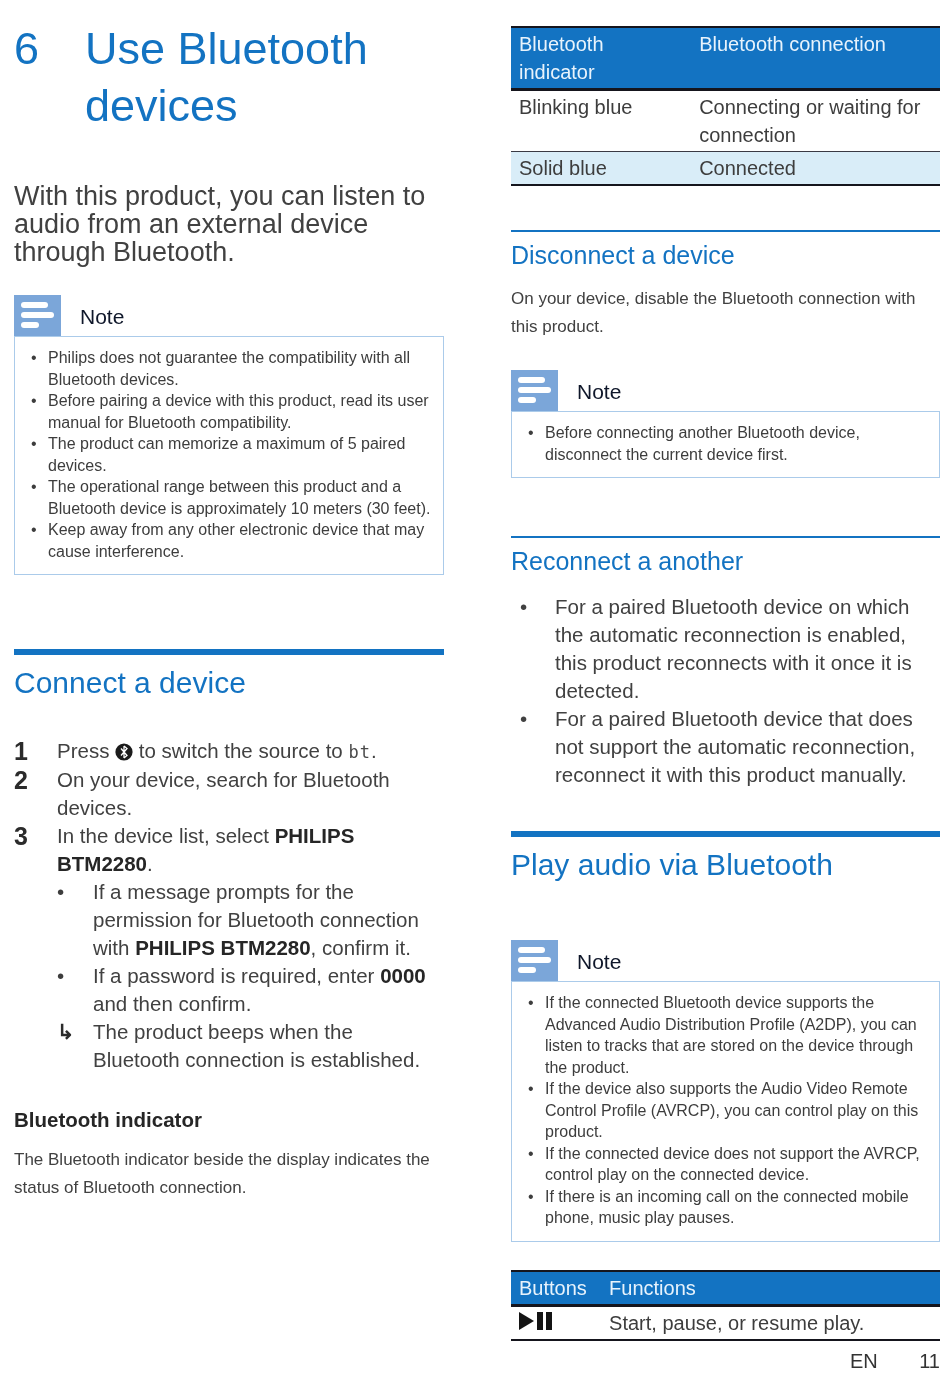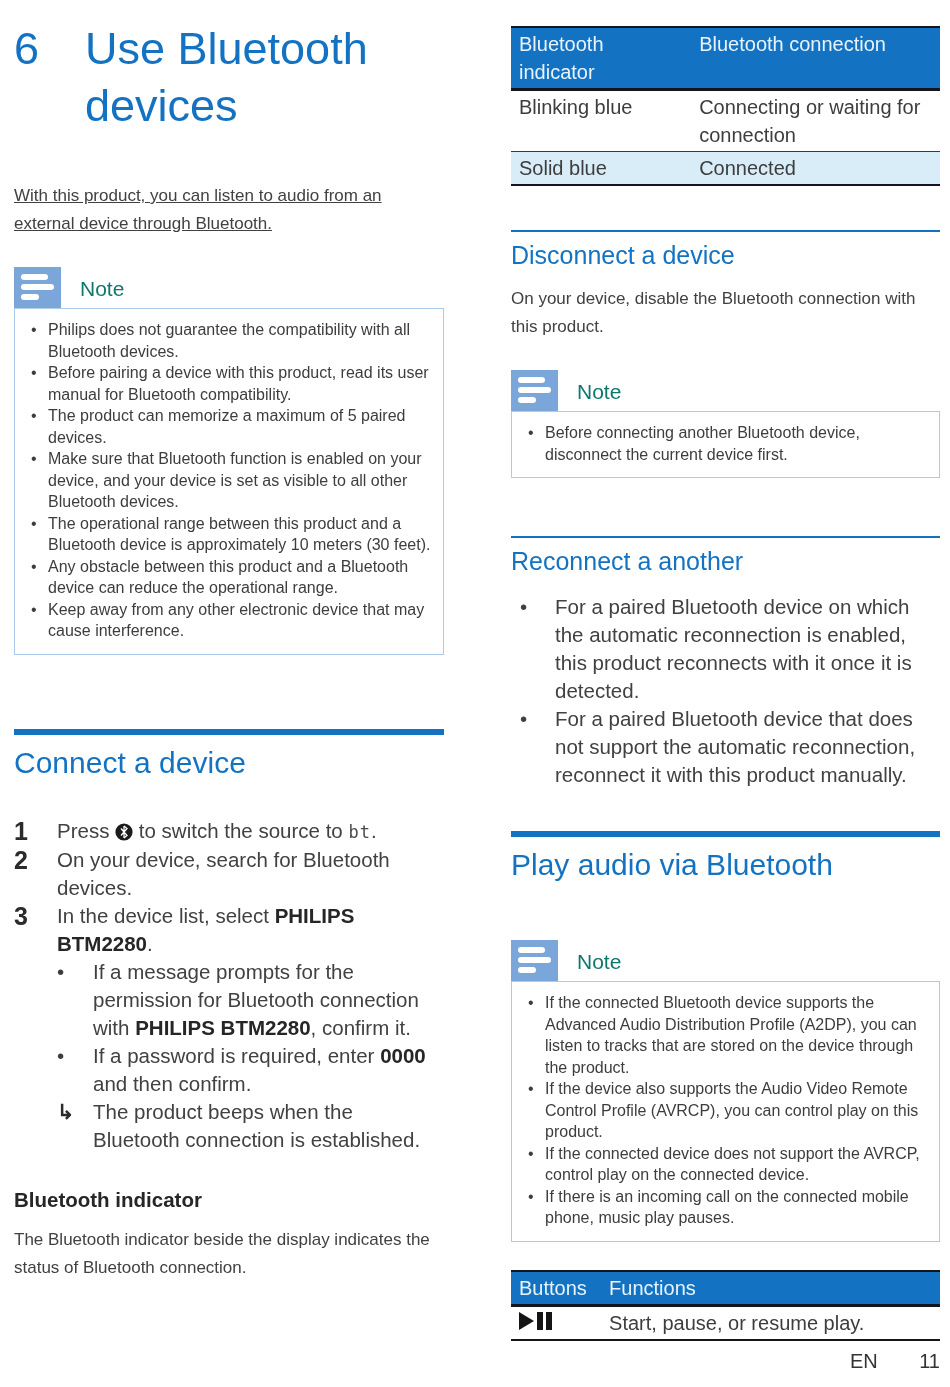--- a/index.html
+++ b/index.html
@@ -12,30 +12,30 @@
     color: #414141;
     overflow: hidden;
   }
   .col-left  { position: absolute; left: 14px;  top: 0; width: 430px; }
   .col-right { position: absolute; left: 511px; top: 0; width: 429px; }
 
   
   .chapter { display: flex; margin-top: 20px; color: #1373c2; font-size: 45px; line-height: 57px; }
   .ch-num { width: 71px; flex-shrink: 0; }
 
-  .intro { margin: 48px 0 0; font-size: 17px; line-height: 28px; text-decoration: underline; }
+  .intro { margin: 48px 0 0; font-size: 27px; line-height: 28px; }
 
   
   .note-head { display: flex; align-items: flex-end; margin-top: 28px; height: 42px; }
   .note-icon { width: 47px; height: 41px; background: #7ba6d9; position: relative; flex-shrink: 0; }
   .note-icon .bar { position: absolute; left: 7px; height: 6px; border-radius: 3px; background: #ffffff; }
   .note-icon .b1 { top: 7px;  width: 27px; }
   .note-icon .b2 { top: 17px; width: 33px; }
   .note-icon .b3 { top: 27px; width: 18px; }
-  .note-label { margin-left: 19px; color: #0f766e; font-size: 21px; padding-bottom: 7px; }
+  .note-label { margin-left: 19px; color: #0f172a; font-size: 21px; padding-bottom: 7px; }
   .note-box { border: 1px solid #abcbea; padding: 10px 10px 12px 8px; background: #ffffff; }
   .note-box ul { margin: 0; padding: 0; list-style: none; }
   .note-box li { position: relative; padding-left: 25px; font-size: 16px; line-height: 21.5px; color: #3d3d3d; }
   .note-box li::before { content: "\2022"; position: absolute; left: 8px; color: #3d3d3d; }
 
   
   .rule-thick { height: 6px; background: #1373c2; }
   .rule-thin  { height: 2px; background: #1373c2; }
   .sec1 { font-size: 30px; font-weight: 400; color: #1373c2; margin: 10px 0 0; line-height: 36px; }
   .sec2 { font-size: 25px; font-weight: 400; color: #1373c2; margin: 8px 0 0; line-height: 31px; }
@@ -118,23 +118,21 @@
           <div class="bar b2"></div>
           <div class="bar b3"></div>
       </div>
       <span class="note-label">Note</span>
     </div>
     <div class="note-box">
       <ul>
         <li>Philips does not guarantee the compatibility with all Bluetooth devices.</li>
         <li>Before pairing a device with this product, read its user manual for Bluetooth compatibility.</li>
         <li>The product can memorize a maximum of 5 paired devices.</li>
-        <li>Make sure that Bluetooth function is enabled on your device, and your device is set as visible to all other Bluetooth devices.</li>
         <li>The operational range between this product and a Bluetooth device is approximately 10 meters (30 feet).</li>
-        <li>Any obstacle between this product and a Bluetooth device can reduce the operational range.</li>
         <li>Keep away from any other electronic device that may cause interference.</li>
       </ul>
     </div>
 
     <div class="spacer-g1"></div>
     <div class="rule-thick"></div>
     <h2 class="sec1">Connect a device</h2>
 
     <div class="steps">
       <div class="step">

